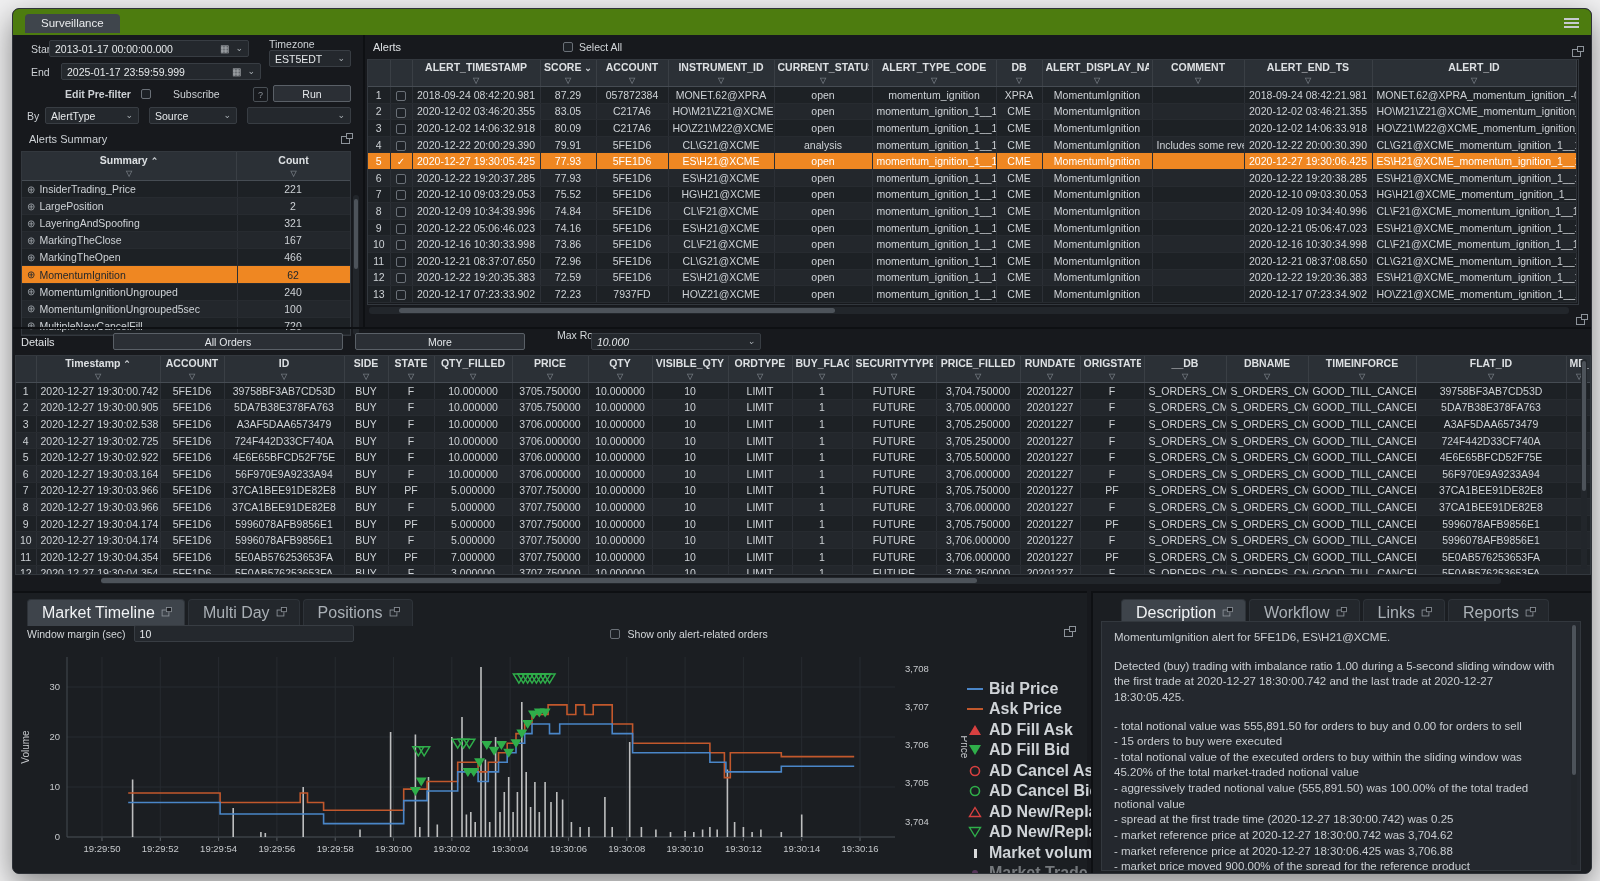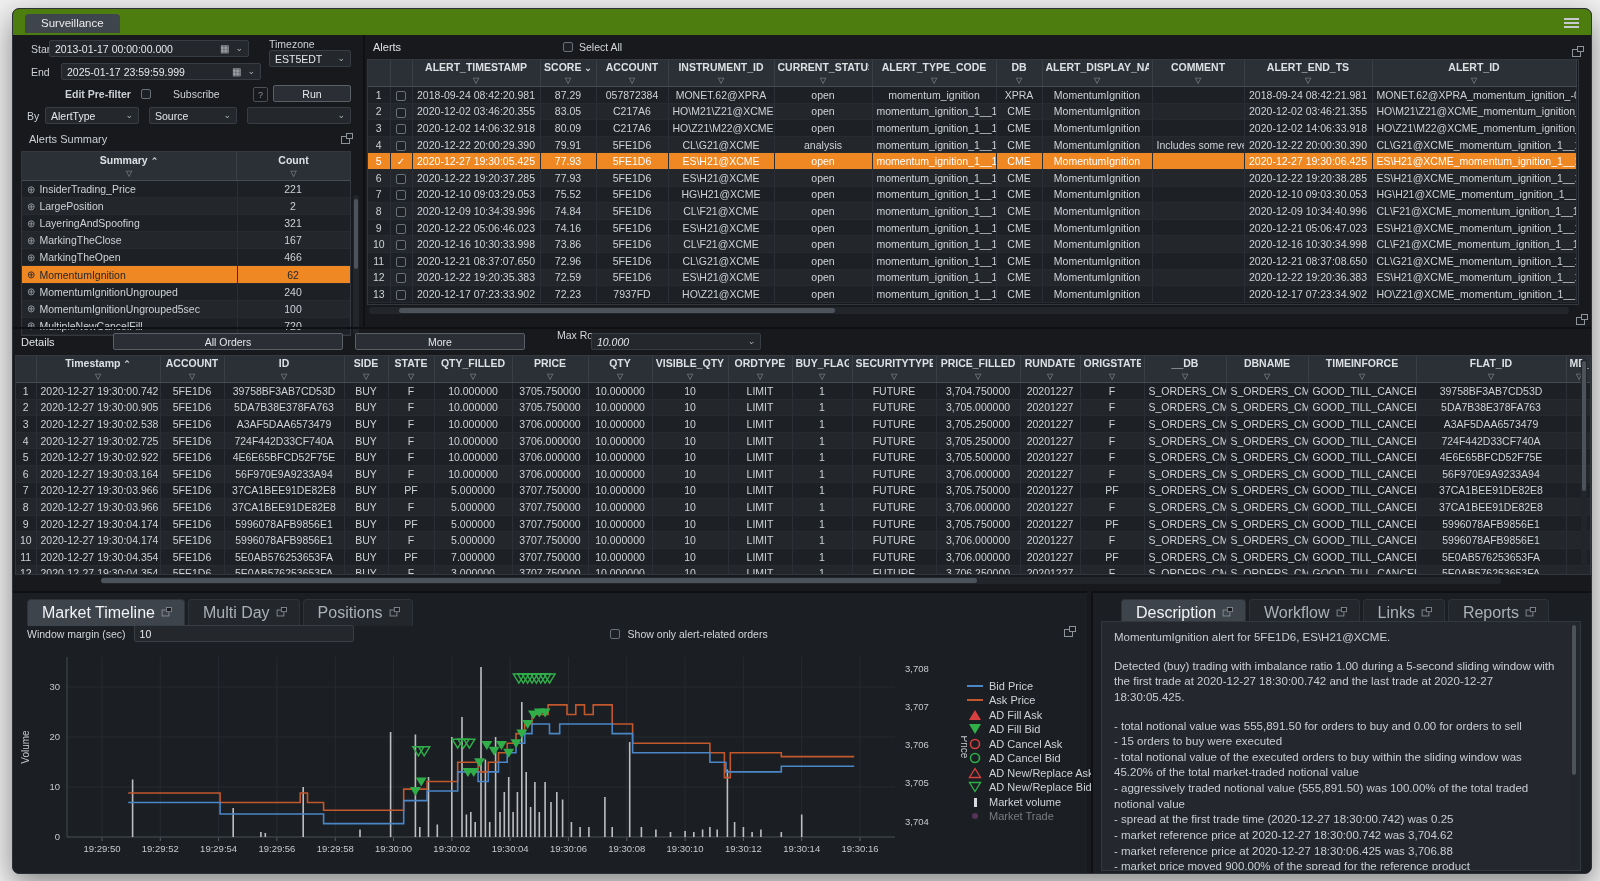--- a/index.html
+++ b/index.html
@@ -58,21 +58,21 @@
   .hbar{position:absolute;height:7px;background:#22262b;border-radius:3px;}
   .hbar .thumb{position:absolute;top:1px;height:5px;background:#4d535a;border-radius:3px;}
   .vbar{position:absolute;width:6px;background:#22262b;border-radius:3px;}
   .vbar .thumb{position:absolute;left:1px;width:4px;background:#4d535a;border-radius:3px;}
   
   .panel-tabs{display:flex;gap:3px;align-items:flex-end;}
   .ptab{display:flex;align-items:center;gap:6px;background:#23272c;color:#aab0b6;font-size:16px;
     padding:4px 14px;border-radius:4px 4px 0 0;cursor:pointer;border:1px solid #2e3339;border-bottom:none;}
   .ptab.active{background:#3e444b;color:#f0f2f4;}
   .legend-row{display:flex;align-items:center;gap:6px;margin:2.5px 0;}
-  .legend-row .lg-label{color:#cfd3d7;font-size:11px;white-space:nowrap;}
+  .legend-row .lg-label{color:#cfd3d7;font-size:16px;white-space:nowrap;font-weight:bold;}
   .legend-row.dim{opacity:.5;}
   .para{white-space:pre-line;margin:0 0 13px 0;color:#c9cdd1;font-size:11.5px;line-height:1.36;}
 </style>
 </head>
 <body>
 
 <div id="window">
 
   <div id="topstrip">
     <div id="surv-tab">Surveillance</div>

